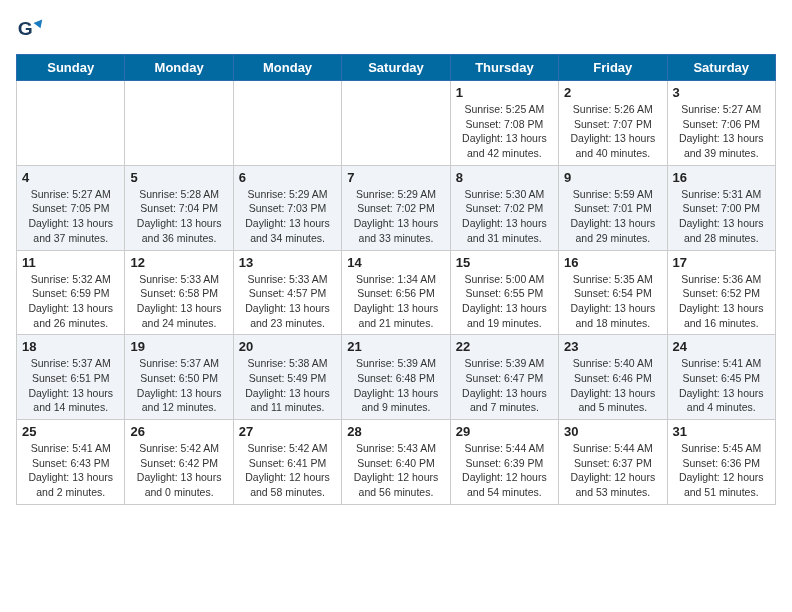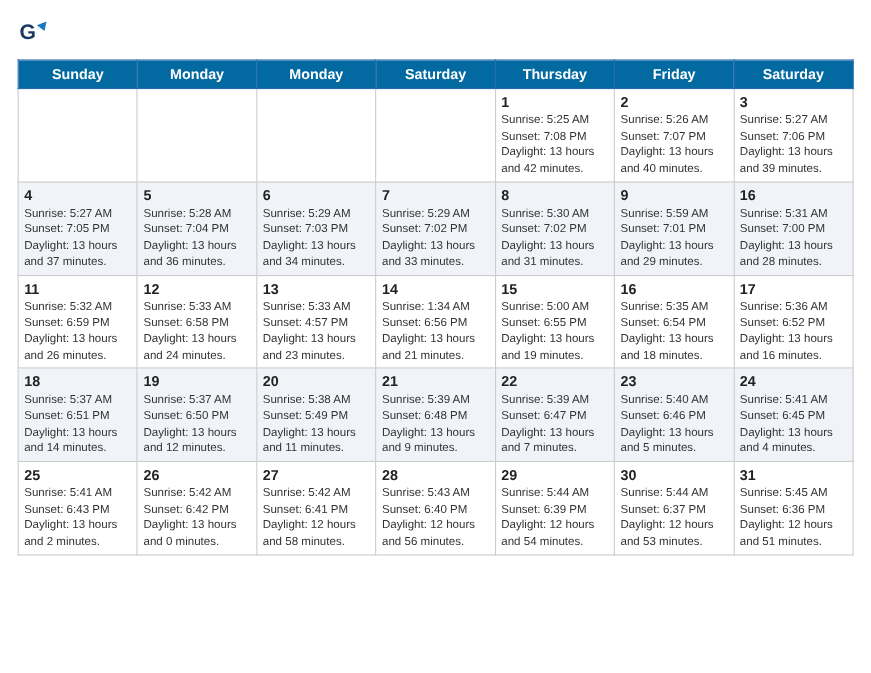--- a/index.html
+++ b/index.html
@@ -72,20 +72,21 @@
       font-weight: bold;
       font-size: 13px;
       color: #222;
       display: block;
       margin-bottom: 2px;
     }
     .day-info {
       color: #333;
       font-size: 10.5px;
       line-height: 1.4;
+      text-align: center;
     }
     .empty { background: #fff !important; }
   </style>
 </head>
 <body>
 
 <div class="header">
   <div class="logo">
     <svg class="logo-icon" viewBox="0 0 32 32">
       <text x="2" y="22" font-size="22" font-weight="bold" fill="#1a3a5c">G</text>

